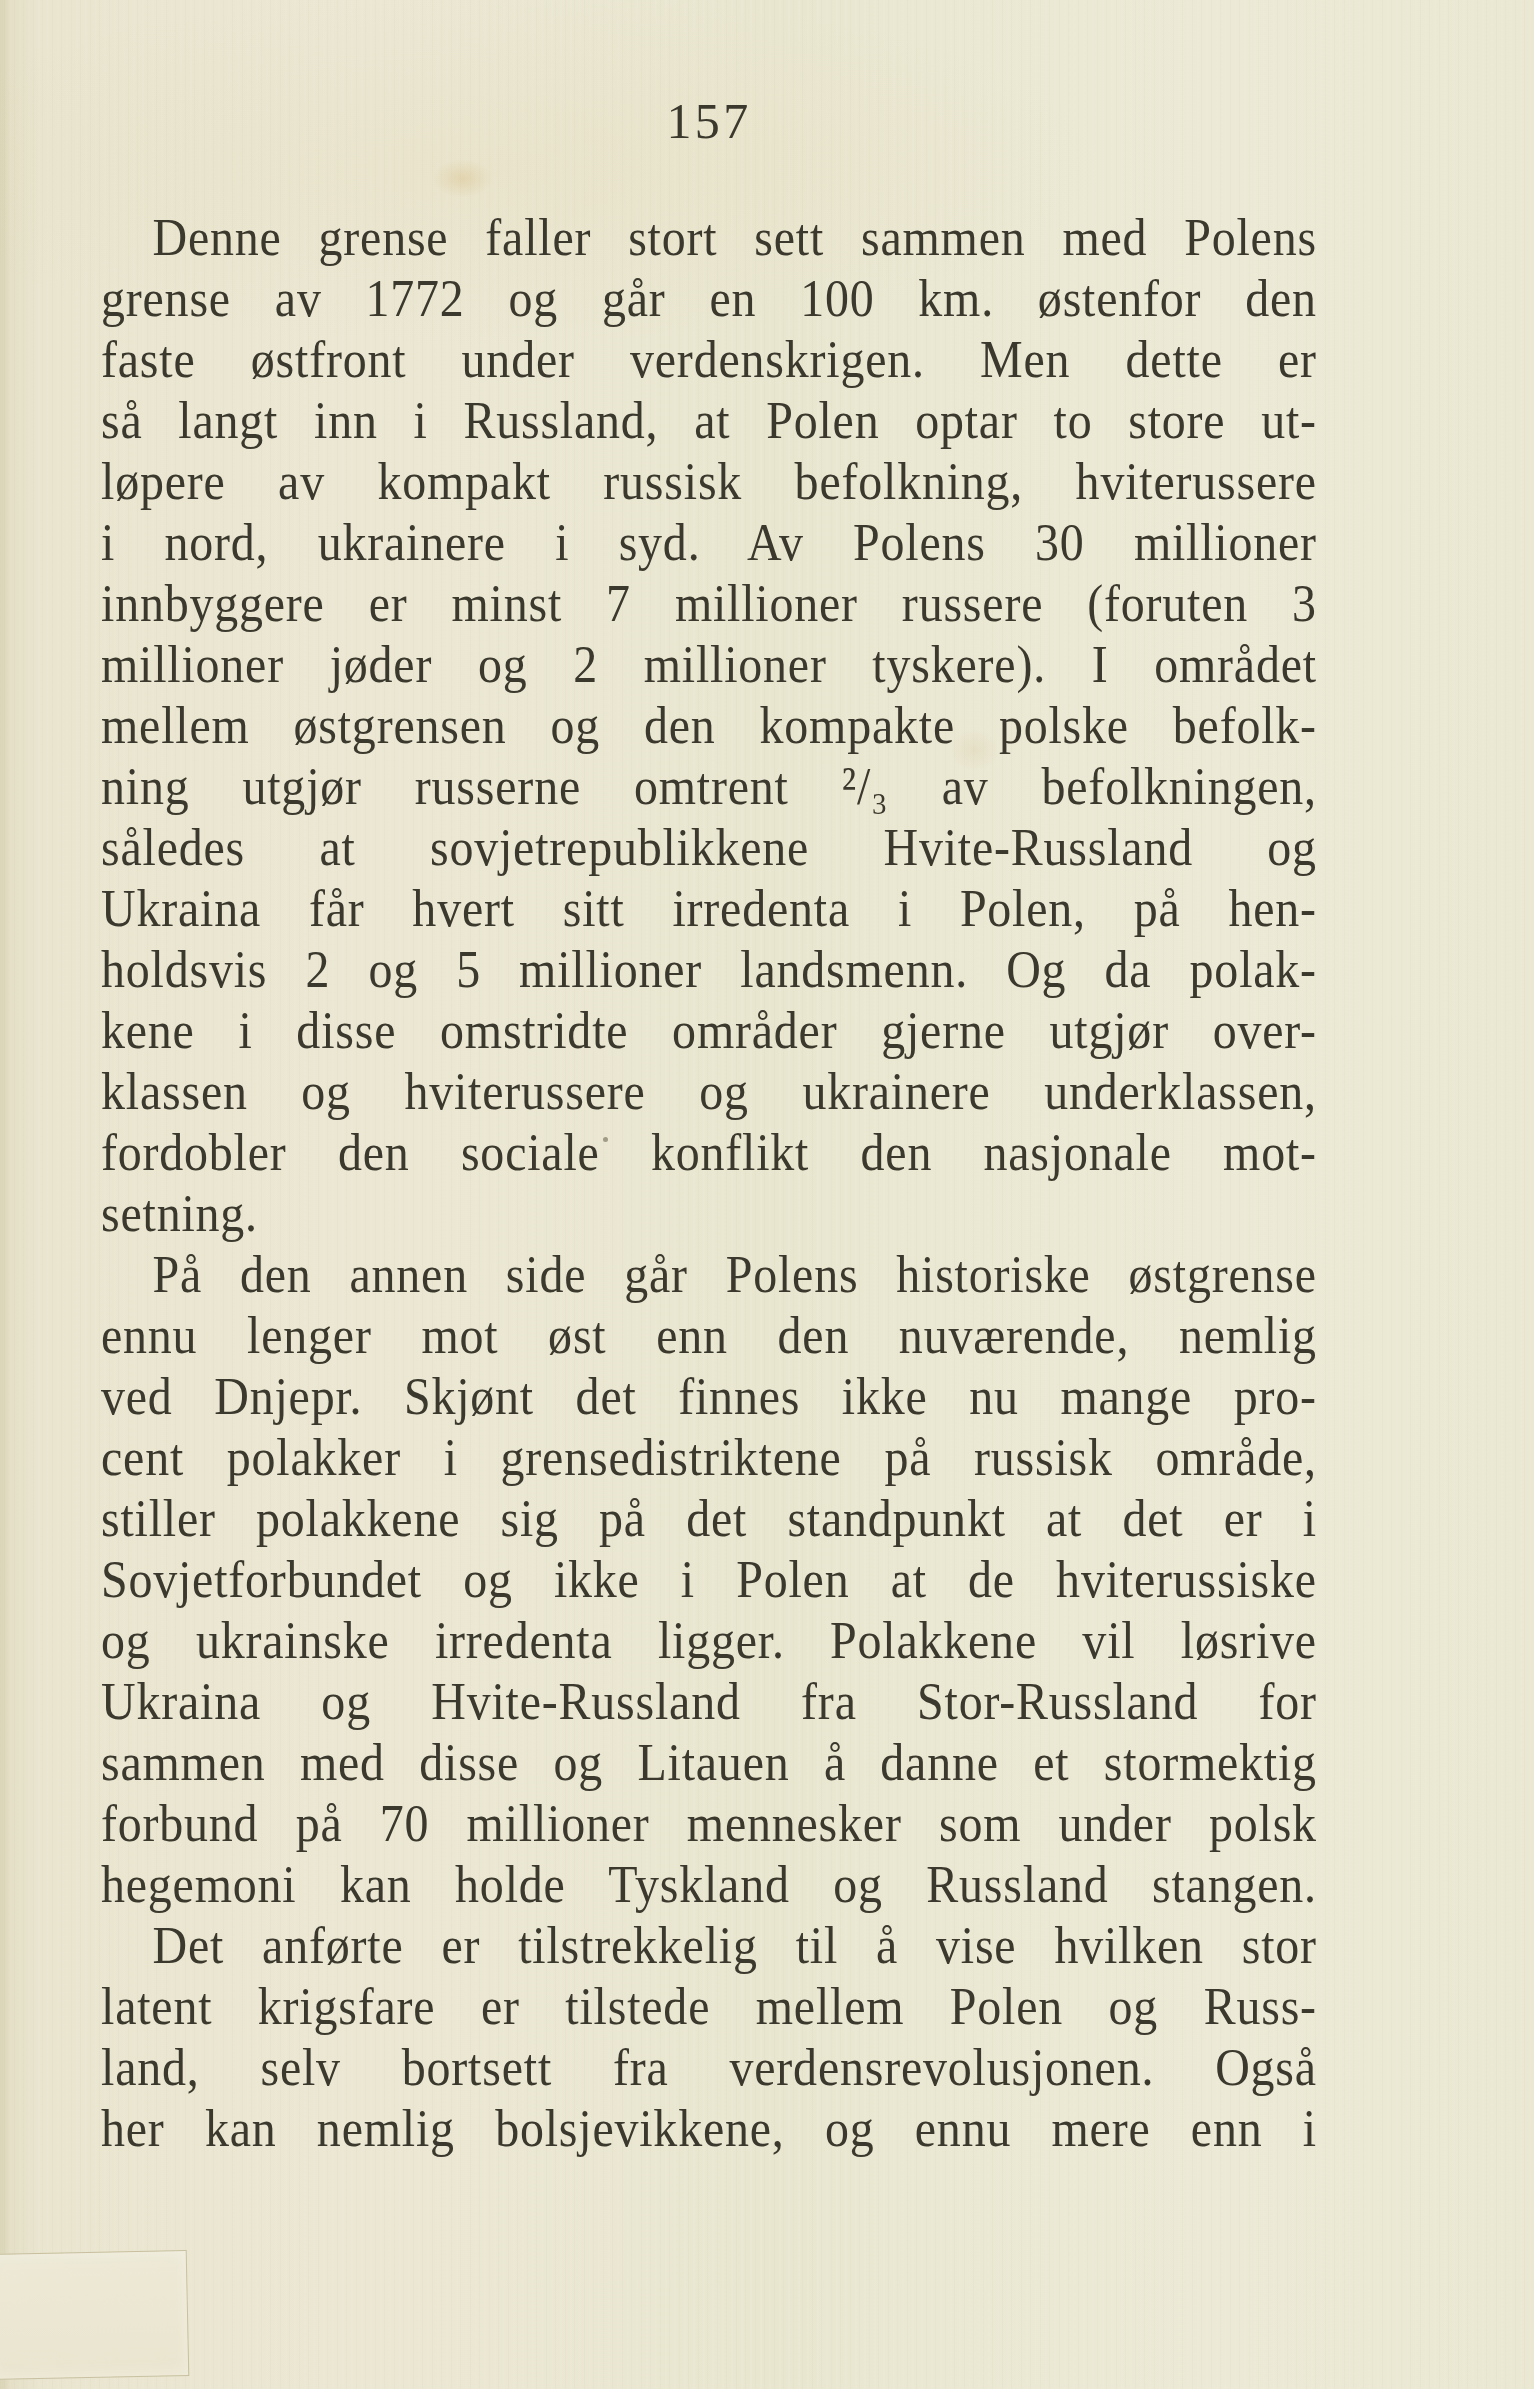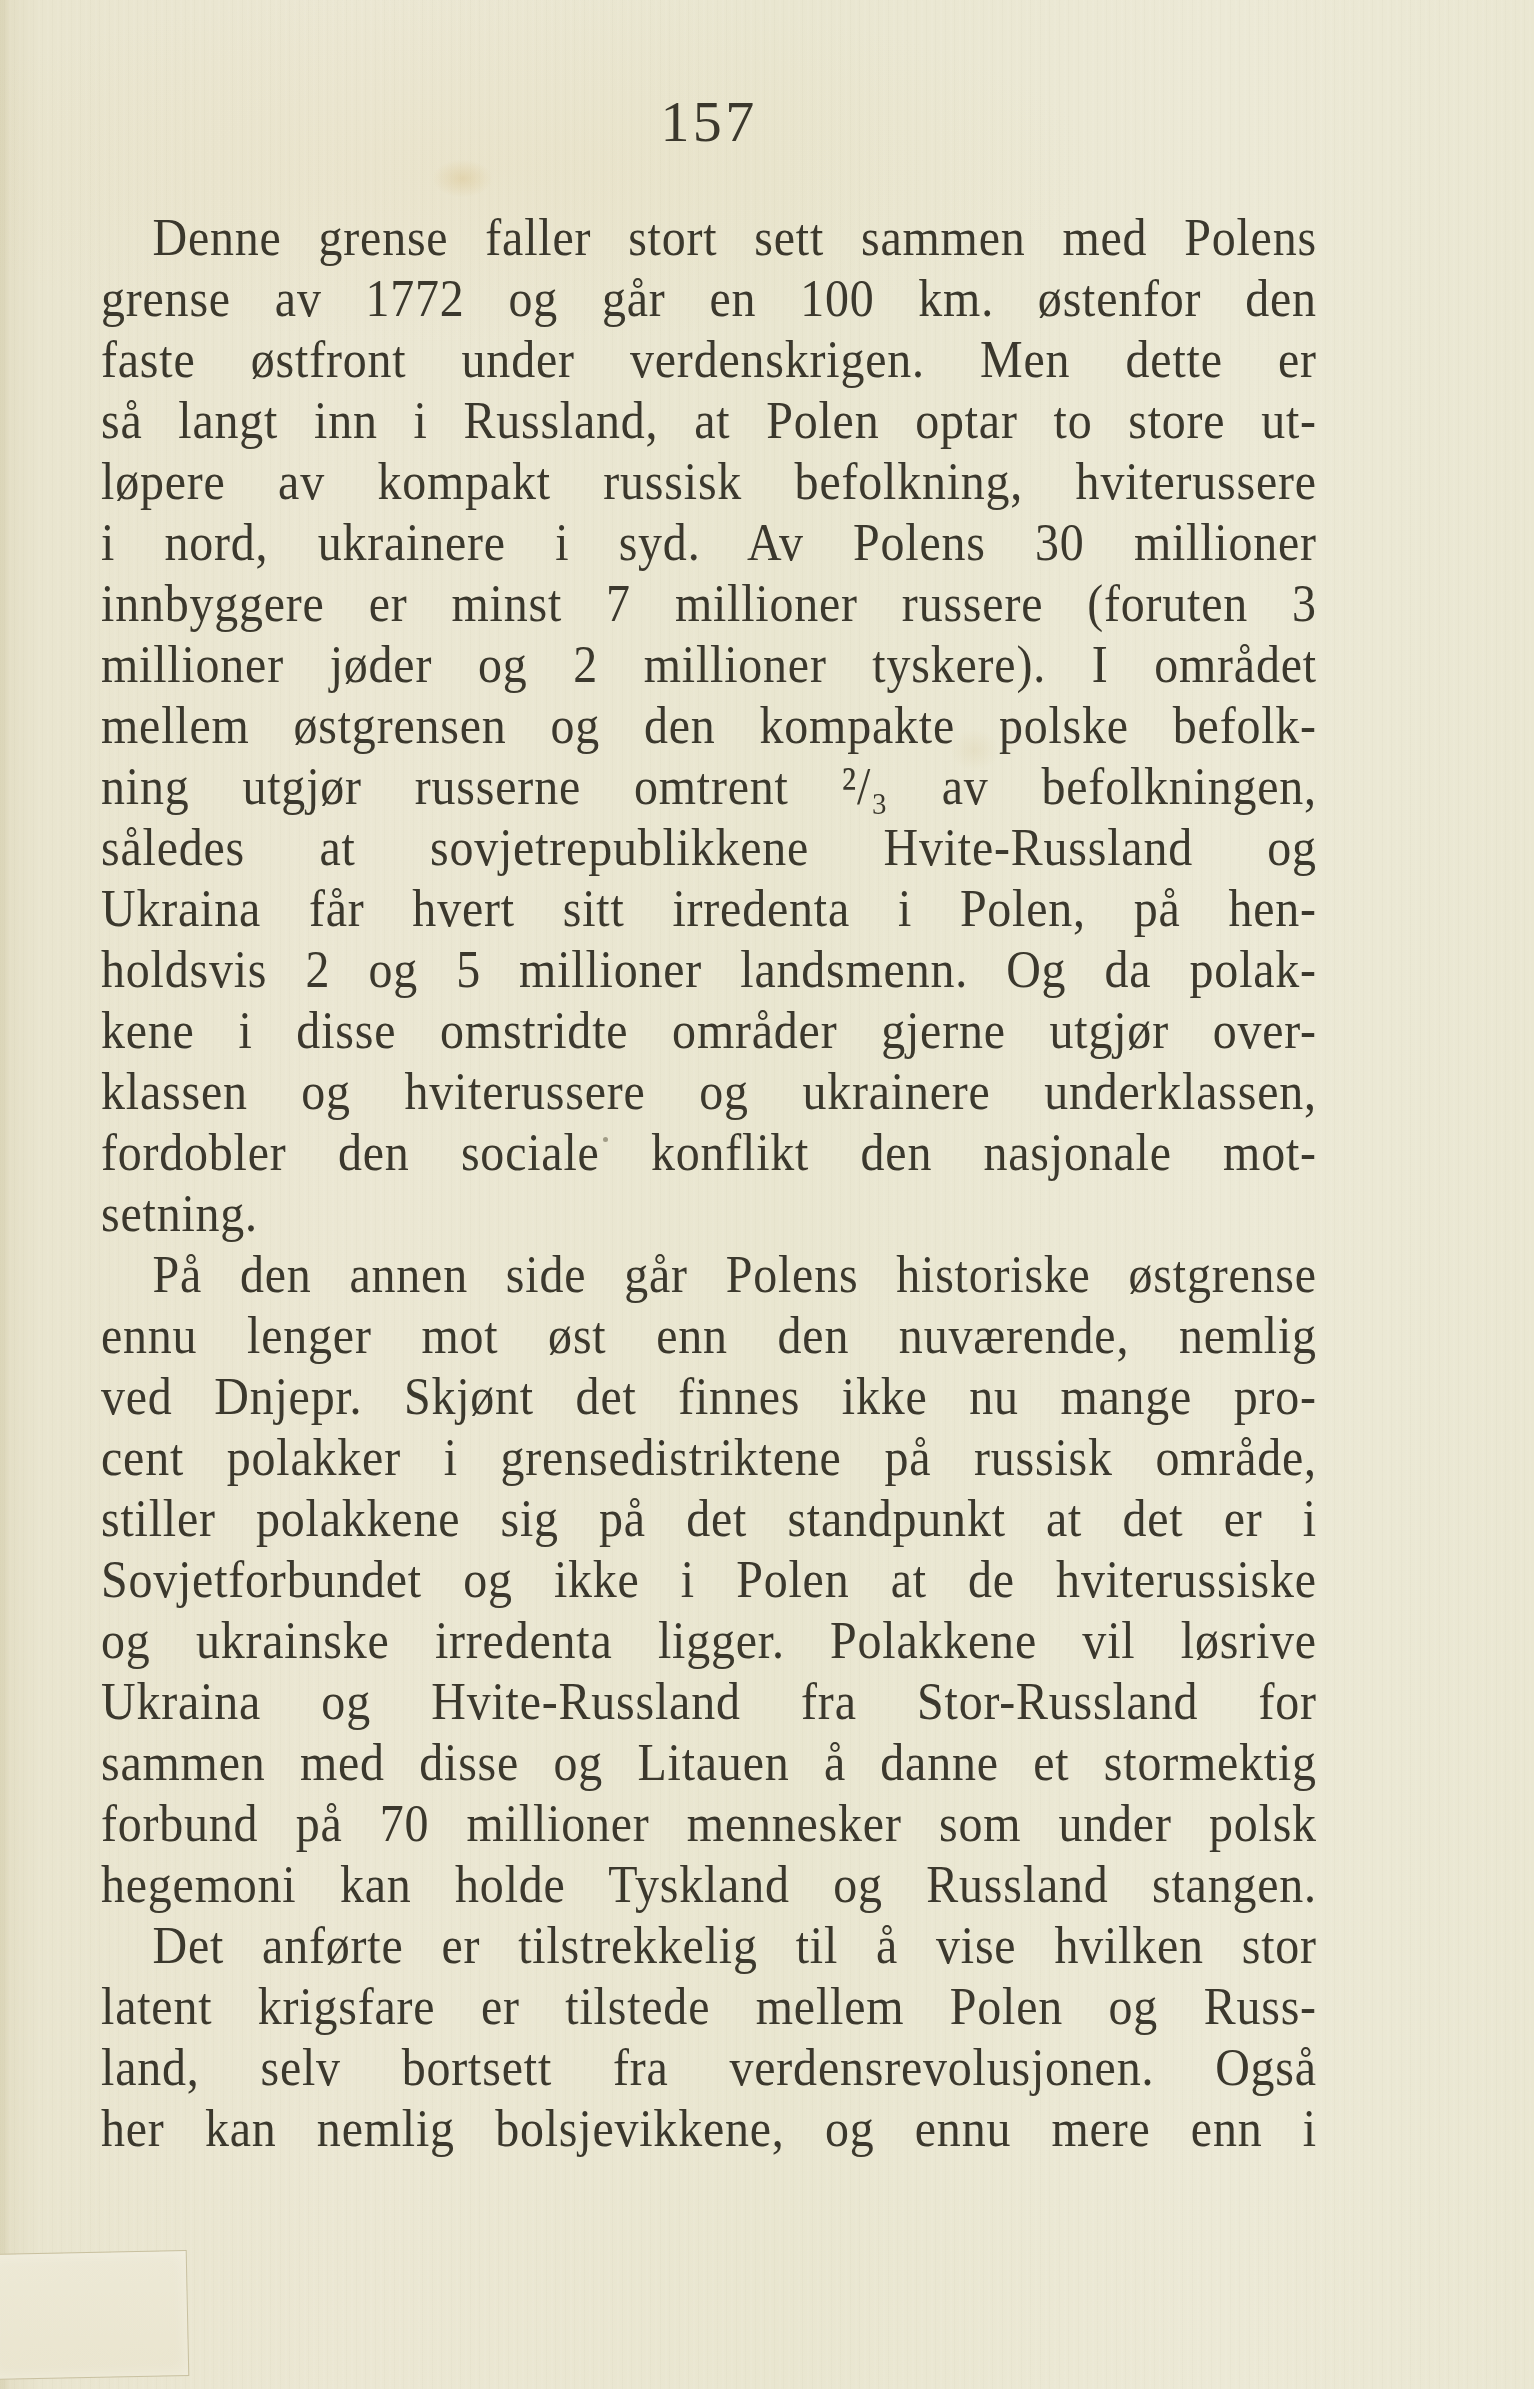--- a/index.html
+++ b/index.html
@@ -31,21 +31,21 @@
         rgba(0,0,0,0) 5.2px, rgba(0,0,0,0) 9.5px);
   }
   .page-number {
     position: absolute;
     left: 101px;
     top: 91px;
     width: 1216px;
     height: 61px;
     line-height: 61px;
     text-align: center;
-    font-size: 58px;
+    font-size: 50px;
     letter-spacing: 3.4px;
   }
   .text-block {
     position: absolute;
     left: 101px;
     top: 207px;
     width: 1345px;
     transform: scaleX(0.904);
     transform-origin: 0 0;
     font-size: 53px;

